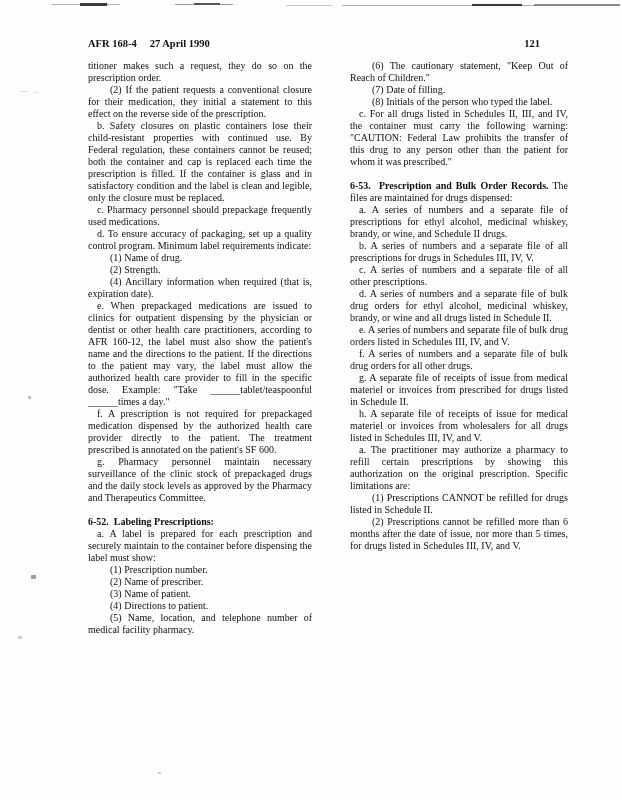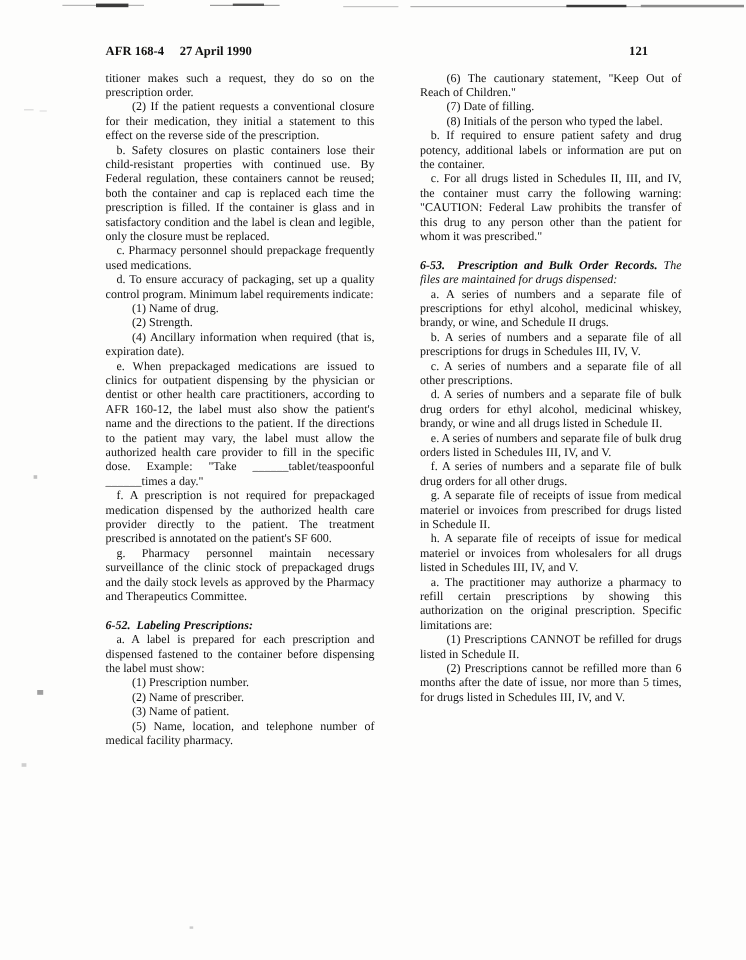--- a/index.html
+++ b/index.html
@@ -20,21 +20,21 @@
   }
   .hdr-left { display: flex; gap: 13px; }
   .hdr-page { margin-left: auto; }
   .columns { display: flex; gap: 38px; margin-top: 11px; }
   .col { width: 224px; font-size: 10px; line-height: 12px; }
   .col.rightcol { width: 218px; }
   .para { margin: 0; text-align: justify; }
   .para .b { font-weight: bold; }
   .i1 { text-indent: 9px; }
   .i2 { text-indent: 22px; }
-  .head { margin-top: 12px; font-style: italic; }
+  .head { margin-top: 12px; }
 </style>
 </head>
 <body>
 
 <div>
 
   <div class="art" style="left:52px;top:4px;width:68px;height:1px;background:#b5b5b5;"></div>
   <div class="art" style="left:80px;top:3px;width:27px;height:3px;background:#3a3a3a;"></div>
   <div class="art" style="left:175px;top:4px;width:58px;height:1px;background:#9a9a9a;"></div>
   <div class="art" style="left:194px;top:3px;width:26px;height:2px;background:#555555;"></div>
@@ -80,41 +80,41 @@
           <p class="para i2"><span class="b"></span><span class="t">(4) Ancillary information when required (that is, expiration date).</span></p>
 
           <p class="para i1"><span class="b"></span><span class="t">e. When prepackaged medications are issued to clinics for outpatient dispensing by the physician or dentist or other health care practitioners, according to AFR 160-12, the label must also show the patient's name and the directions to the patient. If the directions to the patient may vary, the label must allow the authorized health care provider to fill in the specific dose. Example: "Take ______tablet/teaspoonful ______times a day."</span></p>
 
           <p class="para i1"><span class="b"></span><span class="t">f. A prescription is not required for prepackaged medication dispensed by the authorized health care provider directly to the patient. The treatment prescribed is annotated on the patient's SF 600.</span></p>
 
           <p class="para i1"><span class="b"></span><span class="t">g. Pharmacy personnel maintain necessary surveillance of the clinic stock of prepackaged drugs and the daily stock levels as approved by the Pharmacy and Therapeutics Committee.</span></p>
 
           <p class="para head"><span class="b">6-52.&nbsp; Labeling Prescriptions:</span><span class="t"></span></p>
 
-          <p class="para i1"><span class="b"></span><span class="t">a. A label is prepared for each prescription and dispensed fastened to the container before dispensing the label must show:</span></p>
+          <p class="para i1"><span class="b"></span><span class="t">a. A label is prepared for each prescription and securely maintain to the container before dispensing the label must show:</span></p>
 
           <p class="para i2"><span class="b"></span><span class="t">(1) Prescription number.</span></p>
 
           <p class="para i2"><span class="b"></span><span class="t">(2) Name of prescriber.</span></p>
 
           <p class="para i2"><span class="b"></span><span class="t">(3) Name of patient.</span></p>
 
+          <p class="para i2"><span class="b"></span><span class="t">(4) Directions to patient.</span></p>
 
           <p class="para i2"><span class="b"></span><span class="t">(5) Name, location, and telephone number of medical facility pharmacy.</span></p>
         </section>
       <section class="col rightcol">
 
           <p class="para i2"><span class="b"></span><span class="t">(6) The cautionary statement, "Keep Out of Reach of Children."</span></p>
 
           <p class="para i2"><span class="b"></span><span class="t">(7) Date of filling.</span></p>
 
           <p class="para i2"><span class="b"></span><span class="t">(8) Initials of the person who typed the label.</span></p>
 
 
-          <p class="para i1"><span class="b"></span><span class="t">b. If required to ensure patient safety and drug potency, additional labels or information are put on the container.</span></p>
 
           <p class="para i1"><span class="b"></span><span class="t">c. For all drugs listed in Schedules II, III, and IV, the container must carry the following warning: "CAUTION: Federal Law prohibits the transfer of this drug to any person other than the patient for whom it was prescribed."</span></p>
 
           <p class="para head"><span class="b">6-53.&nbsp; Prescription and Bulk Order Records.</span><span class="t"> The files are maintained for drugs dispensed:</span></p>
 
           <p class="para i1"><span class="b"></span><span class="t">a. A series of numbers and a separate file of prescriptions for ethyl alcohol, medicinal whiskey, brandy, or wine, and Schedule II drugs.</span></p>
 
           <p class="para i1"><span class="b"></span><span class="t">b. A series of numbers and a separate file of all prescriptions for drugs in Schedules III, IV, V.</span></p>
 
           <p class="para i1"><span class="b"></span><span class="t">c. A series of numbers and a separate file of all other prescriptions.</span></p>

